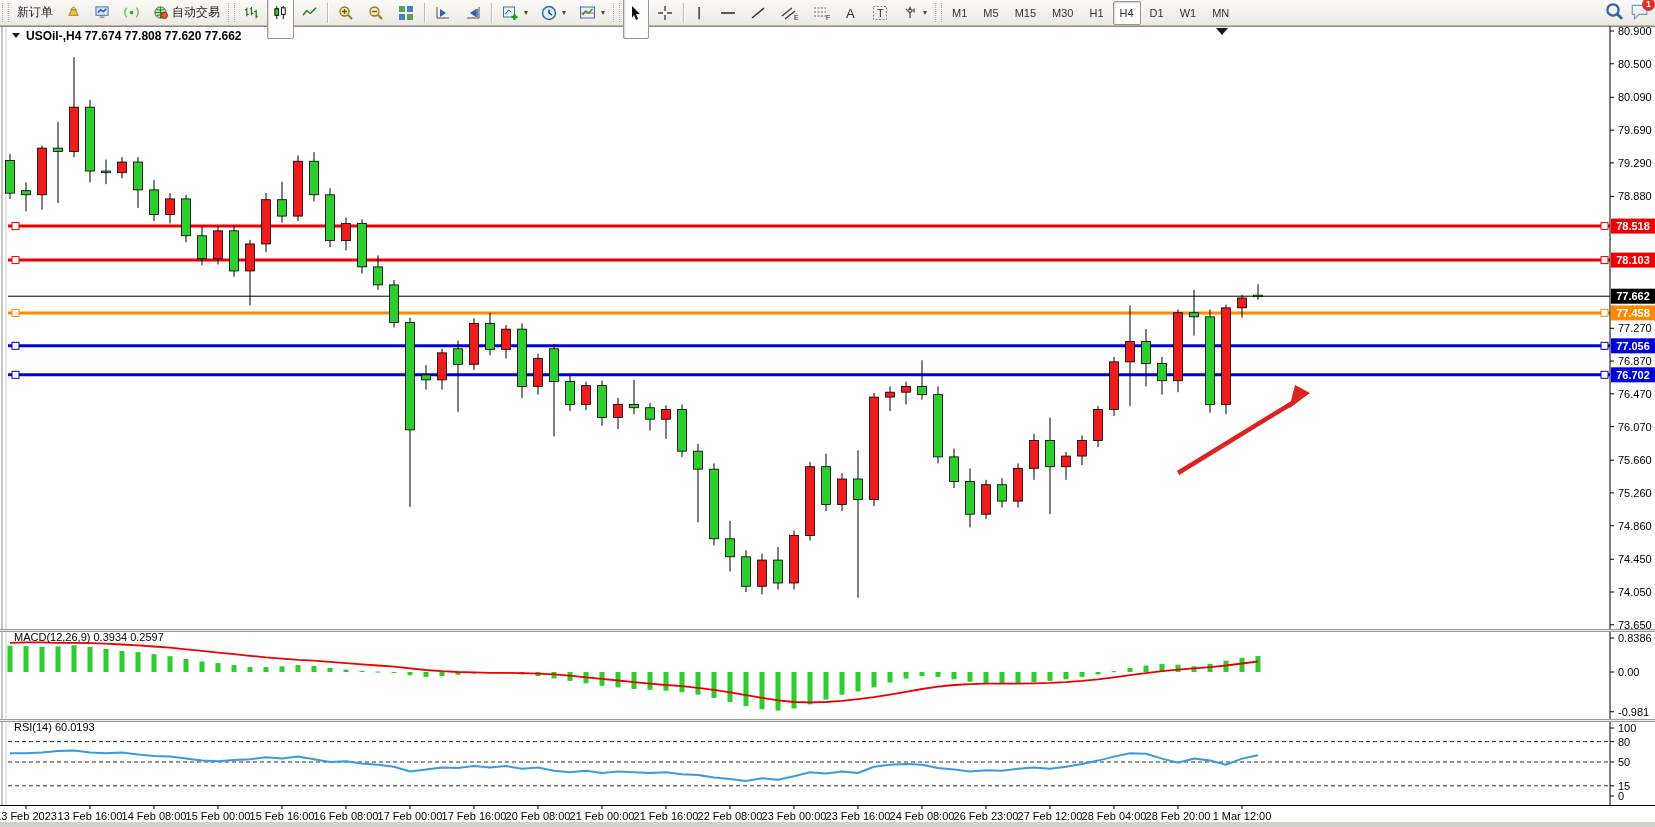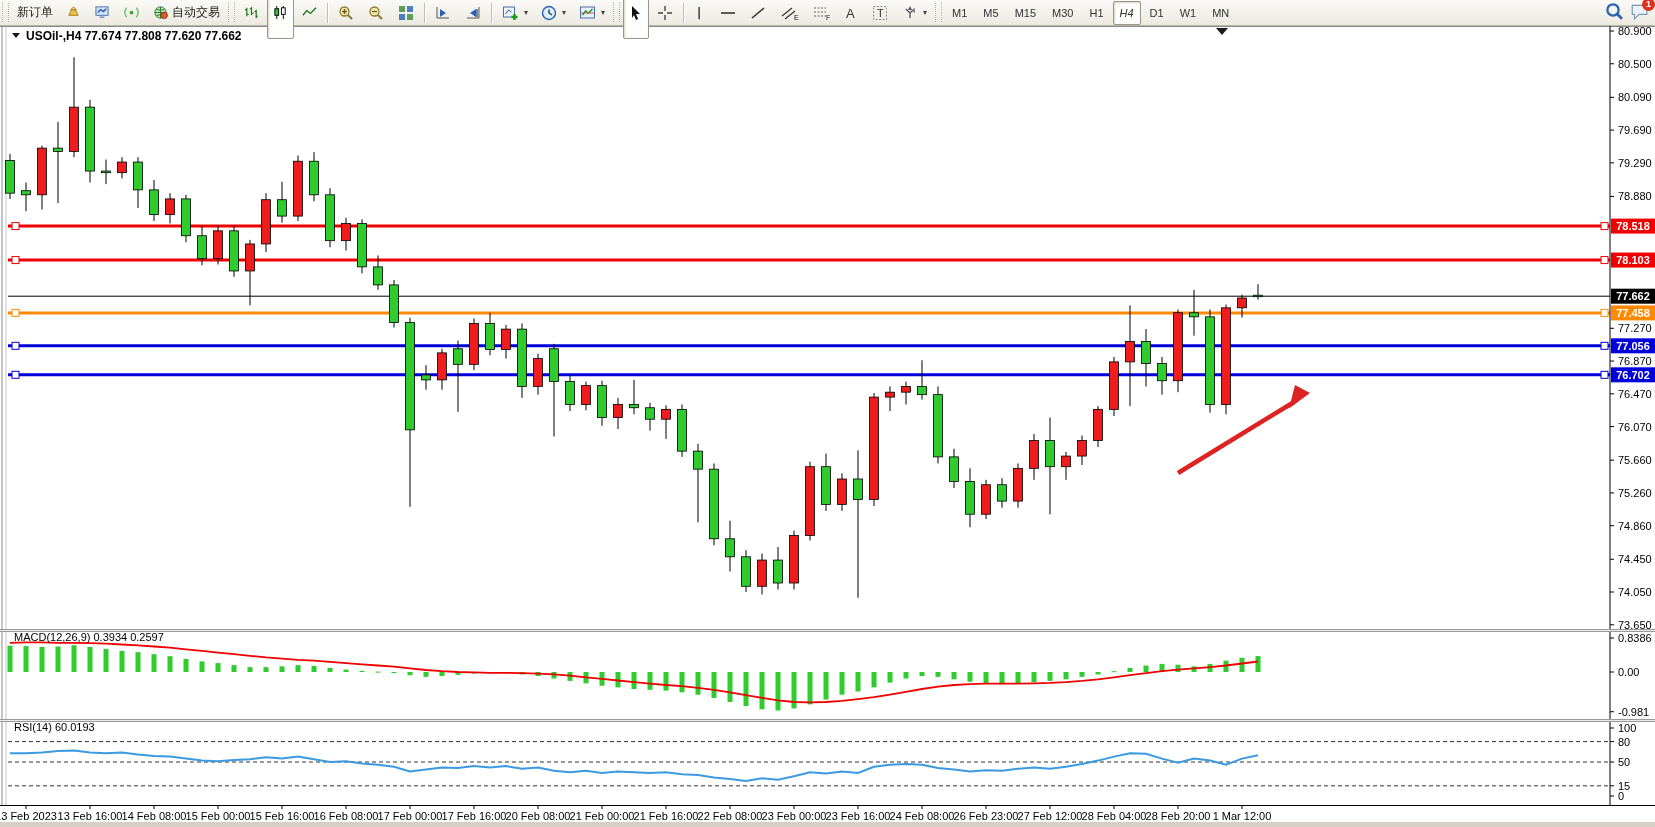--- a/index.html
+++ b/index.html
@@ -5,21 +5,21 @@
   html,body{margin:0;padding:0;background:#d4d0c8;font-family:"Liberation Sans",sans-serif;}
   #app{position:relative;width:1655px;height:827px;overflow:hidden;background:#fff;}
   
   #toolbar{position:absolute;top:0;left:0;width:1655px;height:25px;
     background:linear-gradient(#fbfaf7,#ece9e0);border-bottom:1px solid #b9b5a9;
     display:flex;align-items:center;z-index:5;font-size:12px;color:#222;}
   .tb-handle{width:5px;height:19px;margin:0 2px;border-left:1px dotted #b5b1a5;border-right:1px dotted #b5b1a5;}
   .tb-sep{width:1px;height:20px;background:#c2beb2;margin:0 3px;box-shadow:1px 0 0 #fff;}
   .tb-btn{display:flex;align-items:center;gap:3px;padding:16px 4px;margin:0 1px;border:1px solid transparent;
     border-radius:2px;height:18px;cursor:default;white-space:nowrap;}
-  .tb-btn.active{background:#fdfdfb;border:1px solid #9a968a;box-shadow:inset 1px 1px 2px #d8d4c8;font-style:italic;}
+  .tb-btn.active{background:#fdfdfb;border:1px solid #9a968a;box-shadow:inset 1px 1px 2px #d8d4c8;}
   .tb-btn svg{display:block;}
   .caret{font-size:8px;color:#444;margin-left:1px;}
   .tf-btn{padding:2px 6px;font-size:11px;color:#333;}
   #tb-right{margin-left:auto;display:flex;align-items:center;margin-right:6px;gap:6px;}
   .badge-red{position:absolute;top:-4px;right:-6px;background:#e03021;color:#fff;border-radius:50%;
     width:13px;height:13px;font-size:9px;line-height:13px;text-align:center;font-weight:bold;}
   
   #chart-svg{position:absolute;top:0;left:0;z-index:1;}
   text{font-family:"Liberation Sans",sans-serif;}
 </style>

